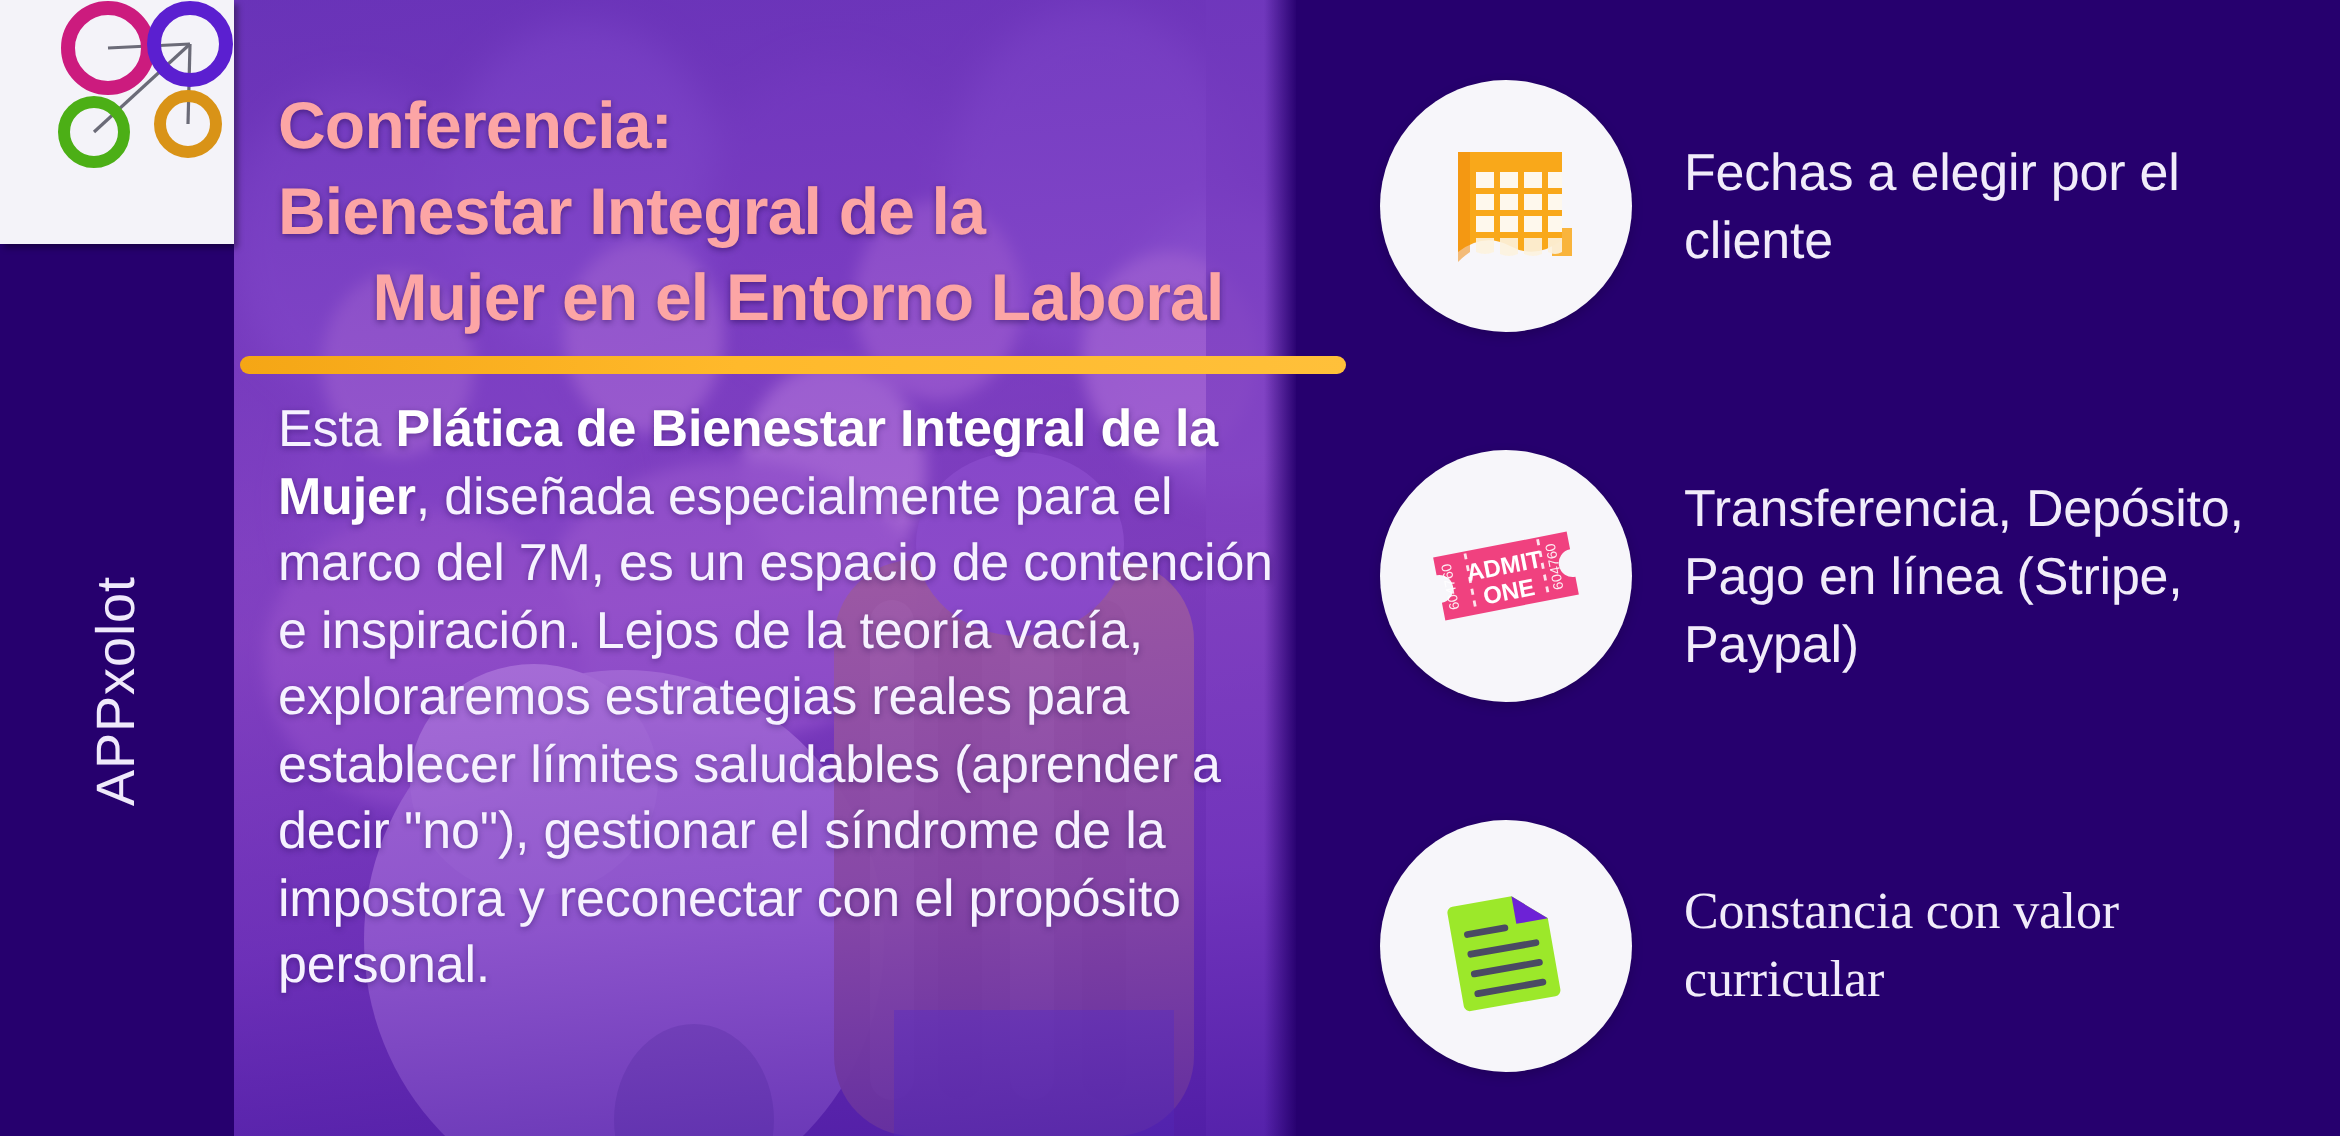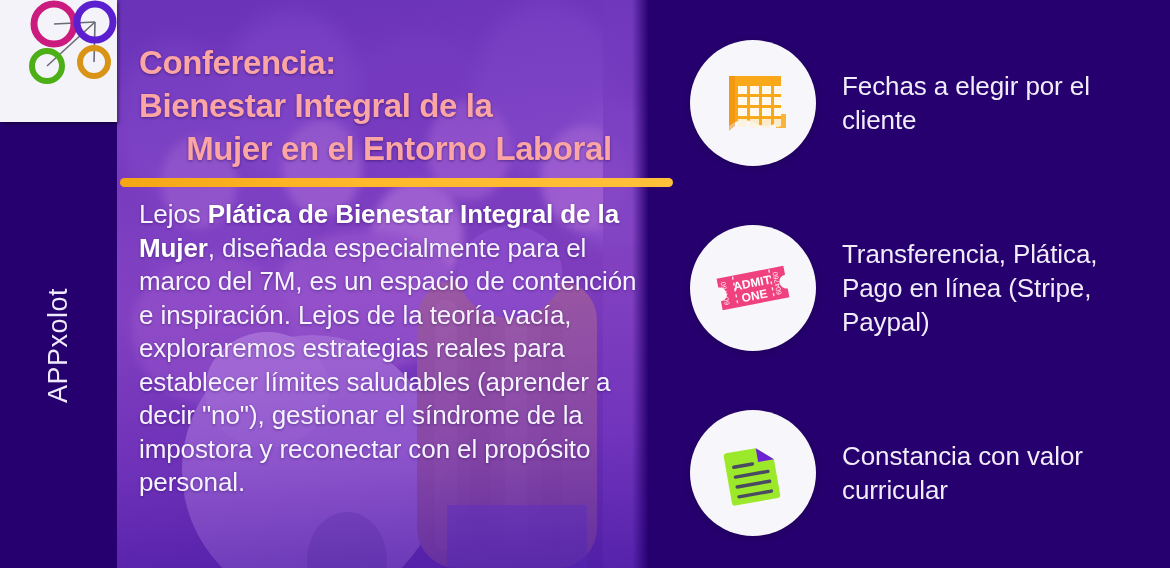--- a/index.html
+++ b/index.html
@@ -97,21 +97,21 @@
   .features{
     position:absolute; left:690px; top:0;
     width:480px; height:568px;
   }
   .feature{
     position:absolute; left:0;
     display:flex; align-items:center; gap:26px;
   }
   .feature.f0{ top:40px; }
   .feature.f1{ top:225px; }
-  .feature.f2{ top:410px; }
+  .feature.f2{ top:410px;font-family:Liberation Serif, serif; }
 
   .ficon{
     flex:0 0 auto;
     width:126px; height:126px;
     border-radius:50%;
     background:#f7f6fa;
     display:flex; align-items:center; justify-content:center;
     box-shadow:0 2px 6px rgba(0,0,0,.18);
   }
   .flabel{
@@ -190,21 +190,21 @@
 
   <div class="headline">
     <span class="l1">Conferencia:</span>
     <span class="l2">Bienestar Integral de la</span>
     <span class="l3">Mujer en el Entorno Laboral</span>
   </div>
 
   <div class="divider"></div>
 
   <p class="body-copy">
-    <span>Lejos </span><b>Plática de Bienestar Integral de la Mujer</b><span>, diseñada especialmente para el marco del 7M, es un espacio de contención e inspiración. Lejos de la teoría vacía, exploraremos estrategias reales para establecer límites saludables (aprender a decir "no"), gestionar el síndrome de la impostora y reconectar con el propósito personal.</span>
+    <span>Esta </span><b>Plática de Bienestar Integral de la Mujer</b><span>, diseñada especialmente para el marco del 7M, es un espacio de contención e inspiración. Lejos de la teoría vacía, exploraremos estrategias reales para establecer límites saludables (aprender a decir "no"), gestionar el síndrome de la impostora y reconectar con el propósito personal.</span>
   </p>
 
   <div class="logo-card">
     <svg class="logo-svg" viewBox="0 0 117 104">
       <line x1="54" y1="38" x2="95" y2="36" stroke="#6b6b78" stroke-width="1.6"></line>
       <line x1="95" y1="36" x2="47" y2="80" stroke="#6b6b78" stroke-width="1.6"></line>
       <line x1="95" y1="36" x2="94" y2="76" stroke="#6b6b78" stroke-width="1.6"></line>
       <circle cx="54" cy="38" r="20" fill="none" stroke="#cc1b7e" stroke-width="7"></circle>
       <circle cx="95" cy="36" r="18" fill="none" stroke="#5b1fd0" stroke-width="7"></circle>
       <circle cx="47" cy="80" r="15" fill="none" stroke="#4caf16" stroke-width="6"></circle>
@@ -258,21 +258,21 @@
               <line x1="24" y1="27" x2="24" y2="57"></line>
               <line x1="61" y1="27" x2="61" y2="57"></line>
             </g>
             <text x="42" y="41" text-anchor="middle" fill="#ffffff" font-family="'Liberation Sans',sans-serif" font-size="12" font-weight="bold">ADMIT</text>
             <text x="42" y="54" text-anchor="middle" fill="#ffffff" font-family="'Liberation Sans',sans-serif" font-size="12" font-weight="bold">ONE</text>
             <text x="16" y="42" text-anchor="middle" fill="#ffffff" opacity=".9" transform="rotate(-90 16 42)" font-family="'Liberation Sans',sans-serif" font-size="7">604760</text>
             <text x="69" y="42" text-anchor="middle" fill="#ffffff" opacity=".9" transform="rotate(-90 69 42)" font-family="'Liberation Sans',sans-serif" font-size="7">604760</text>
           </g>
         </svg>
       </div>
-      <div class="flabel">Transferencia, Plática, Pago en línea (Stripe, Paypal)</div>
+      <div class="flabel">Transferencia, Depósito, Pago en línea (Stripe, Paypal)</div>
     </div>
 
     <div class="feature f2">
       <div class="ficon">
         <svg width="80" height="80" viewBox="0 0 80 80">
           <g transform="rotate(-10 40 40)">
             <path d="M17 16 h30 l16 14 v36 a3 3 0 0 1 -3 3 H17 a3 3 0 0 1 -3 -3 V19 a3 3 0 0 1 3 -3 z" fill="#9ce82a"></path>
             <path d="M47 16 l16 14 H47 z" fill="#6d22d6"></path>
             <g stroke="#4a4a63" stroke-width="3.4" stroke-linecap="round">
               <line x1="22" y1="31" x2="41" y2="31"></line>

